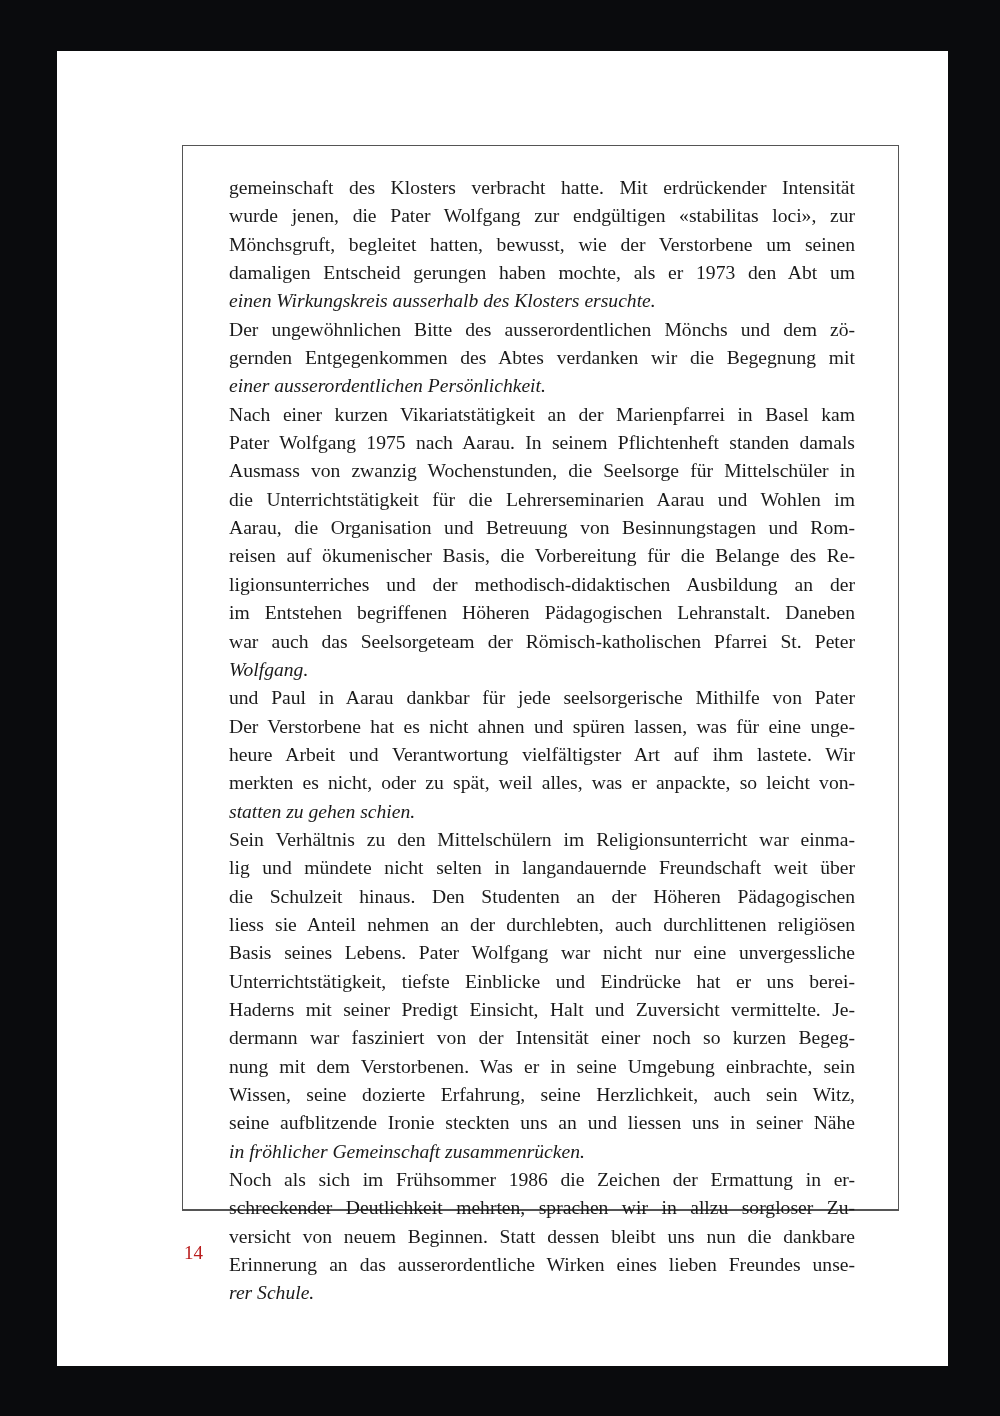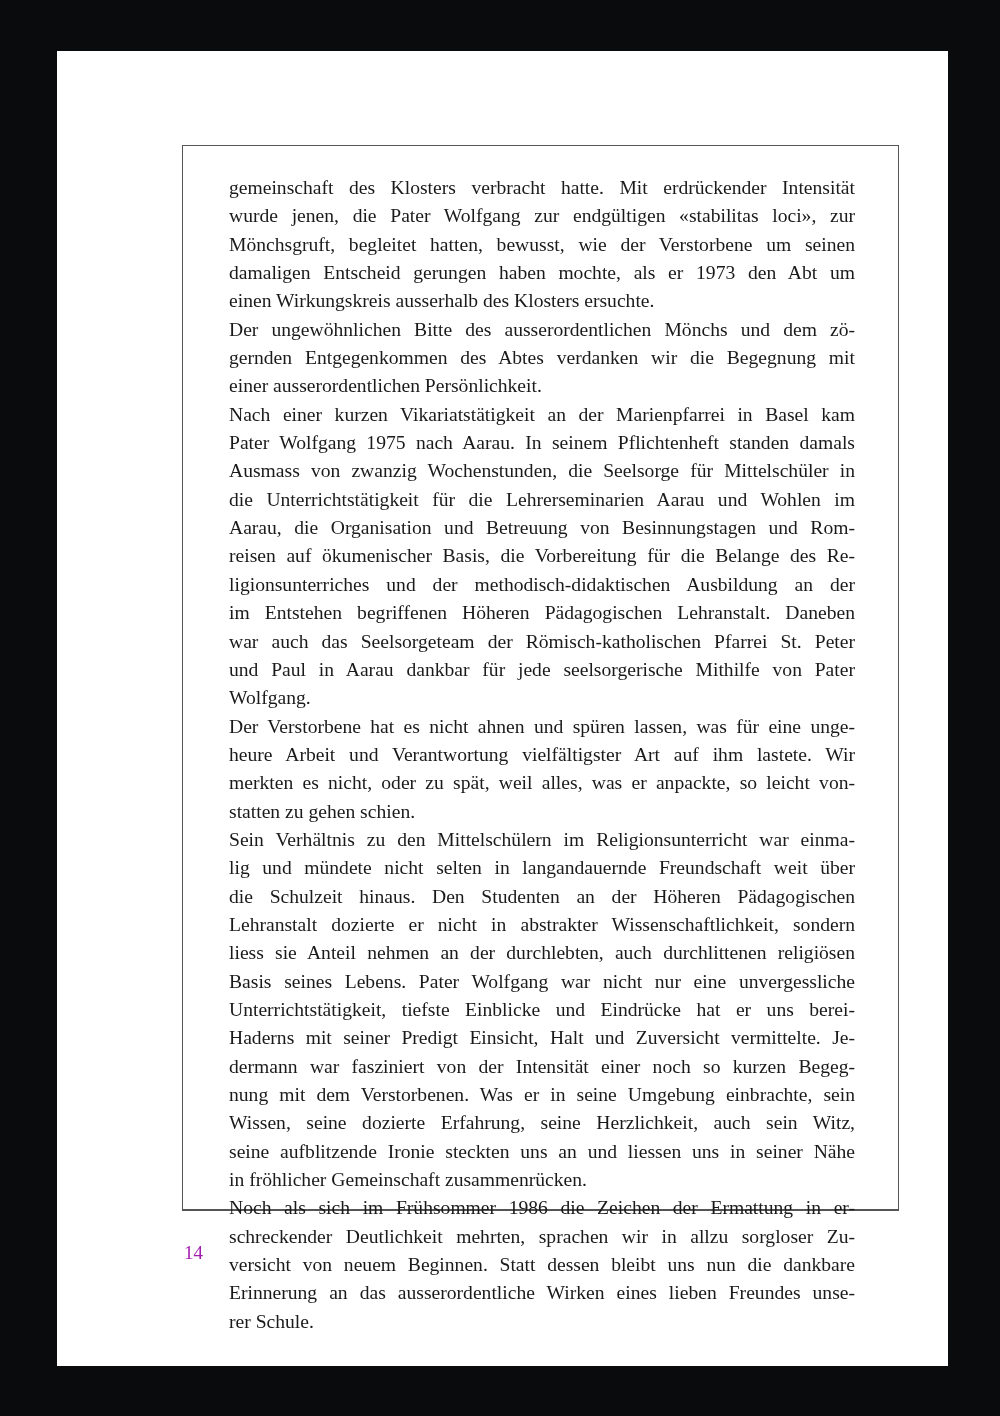--- a/index.html
+++ b/index.html
@@ -39,26 +39,27 @@
   .line {
     display: block;
     text-align: justify;
     text-align-last: justify;
     white-space: nowrap;
     height: 28.35px;
     overflow: visible;
   }
   .line.last {
     text-align-last: left;
+    font-style: italic;
   }
   .page-number {
     position: absolute;
     left: 127px; top: 1191px;
     font-size: 19px;
-    color: #a21caf;
+    color: #b91c1c;
   }
 </style>
 </head>
 <body>
 
 <div class="page">
   <div class="frame">
     <div class="text">
 
       <p>
@@ -78,36 +79,35 @@
       <p>
         <span class="line">Nach einer kurzen Vikariatstätigkeit an der Marienpfarrei in Basel kam</span>
         <span class="line">Pater Wolfgang 1975 nach Aarau. In seinem Pflichtenheft standen damals</span>
         <span class="line">Ausmass von zwanzig Wochenstunden, die Seelsorge für Mittelschüler in</span>
         <span class="line">die Unterrichtstätigkeit für die Lehrerseminarien Aarau und Wohlen im</span>
         <span class="line">Aarau, die Organisation und Betreuung von Besinnungstagen und Rom-</span>
         <span class="line">reisen auf ökumenischer Basis, die Vorbereitung für die Belange des Re-</span>
         <span class="line">ligionsunterriches und der methodisch-didaktischen Ausbildung an der</span>
         <span class="line">im Entstehen begriffenen Höheren Pädagogischen Lehranstalt. Daneben</span>
         <span class="line">war auch das Seelsorgeteam der Römisch-katholischen Pfarrei St. Peter</span>
+        <span class="line last">Wolfgang.</span>
         <span class="line">und Paul in Aarau dankbar für jede seelsorgerische Mithilfe von Pater</span>
-        <span class="line last">Wolfgang.</span>
       </p>
 
       <p>
         <span class="line">Der Verstorbene hat es nicht ahnen und spüren lassen, was für eine unge-</span>
         <span class="line">heure Arbeit und Verantwortung vielfältigster Art auf ihm lastete. Wir</span>
         <span class="line">merkten es nicht, oder zu spät, weil alles, was er anpackte, so leicht von-</span>
         <span class="line last">statten zu gehen schien.</span>
       </p>
 
       <p>
         <span class="line">Sein Verhältnis zu den Mittelschülern im Religionsunterricht war einma-</span>
         <span class="line">lig und mündete nicht selten in langandauernde Freundschaft weit über</span>
         <span class="line">die Schulzeit hinaus. Den Studenten an der Höheren Pädagogischen</span>
-        <span class="line">Lehranstalt dozierte er nicht in abstrakter Wissenschaftlichkeit, sondern</span>
         <span class="line">liess sie Anteil nehmen an der durchlebten, auch durchlittenen religiösen</span>
         <span class="line">Basis seines Lebens. Pater Wolfgang war nicht nur eine unvergessliche</span>
         <span class="line">Unterrichtstätigkeit, tiefste Einblicke und Eindrücke hat er uns berei-</span>
         <span class="line">Haderns mit seiner Predigt Einsicht, Halt und Zuversicht vermittelte. Je-</span>
         <span class="line">dermann war fasziniert von der Intensität einer noch so kurzen Begeg-</span>
         <span class="line">nung mit dem Verstorbenen. Was er in seine Umgebung einbrachte, sein</span>
         <span class="line">Wissen, seine dozierte Erfahrung, seine Herzlichkeit, auch sein Witz,</span>
         <span class="line">seine aufblitzende Ironie steckten uns an und liessen uns in seiner Nähe</span>
         <span class="line last">in fröhlicher Gemeinschaft zusammenrücken.</span>
       </p>

